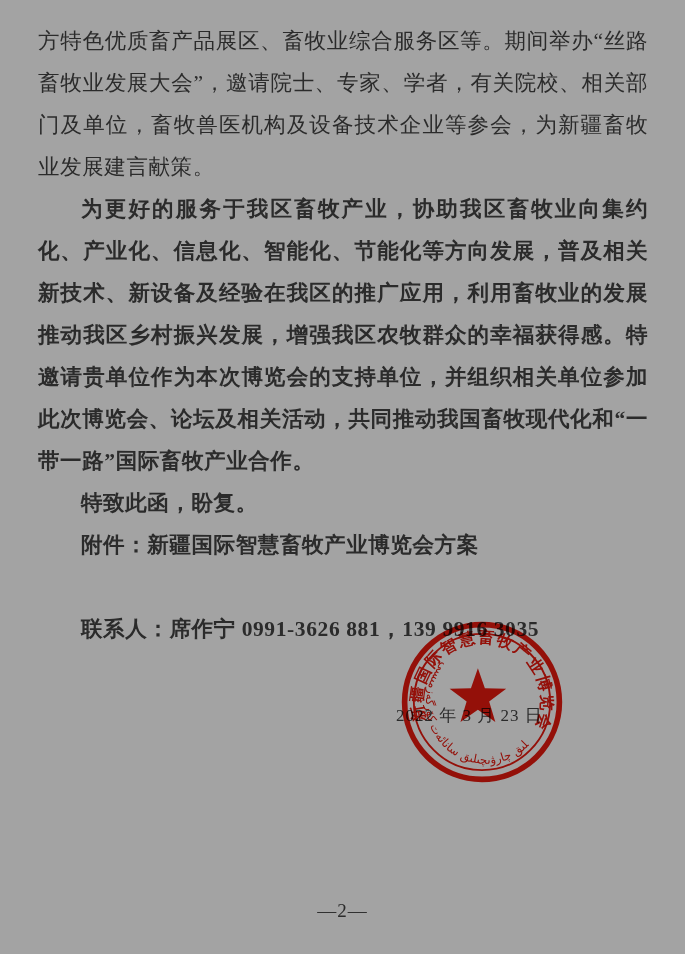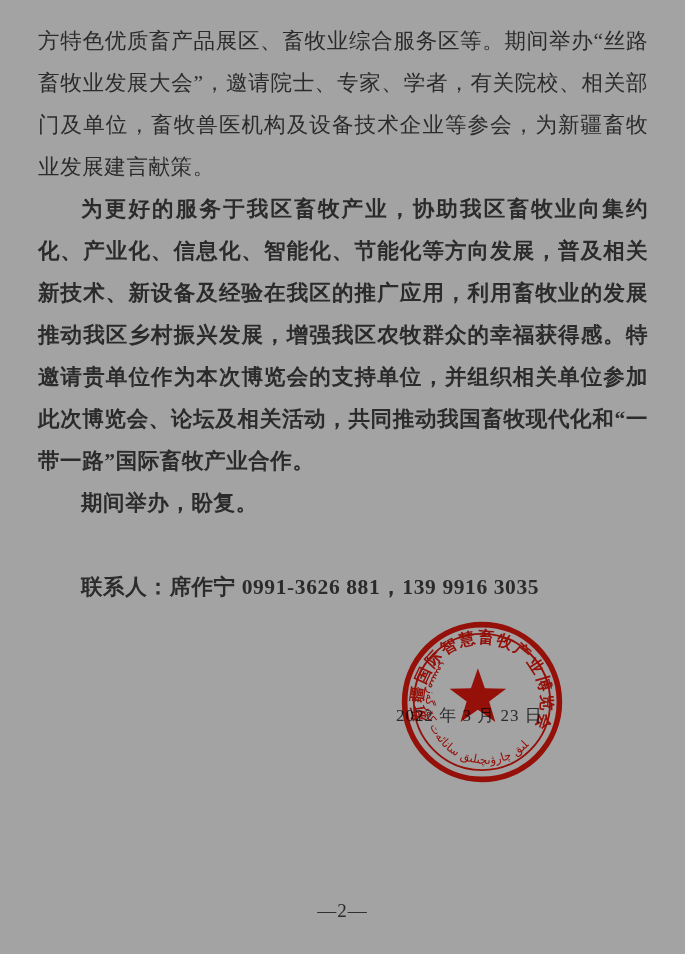--- a/index.html
+++ b/index.html
@@ -48,21 +48,22 @@
   }
 </style>
 </head>
 <body>
 
 <div class="page">
 
   <div class="body-text">
     <p class="para">方特色优质畜产品展区、畜牧业综合服务区等。期间举办“丝路畜牧业发展大会”，邀请院士、专家、学者，有关院校、相关部门及单位，畜牧兽医机构及设备技术企业等参会，为新疆畜牧业发展建言献策。</p>
     <p class="para indent">为更好的服务于我区畜牧产业，协助我区畜牧业向集约化、产业化、信息化、智能化、节能化等方向发展，普及相关新技术、新设备及经验在我区的推广应用，利用畜牧业的发展推动我区乡村振兴发展，增强我区农牧群众的幸福获得感。特邀请贵单位作为本次博览会的支持单位，并组织相关单位参加此次博览会、论坛及相关活动，共同推动我国畜牧现代化和“一带一路”国际畜牧产业合作。</p>
-    <p class="para indent">期间举办，盼复。</p>
+    <p class="para indent">特致此函，盼复。</p>
+    <p class="para indent">附件：新疆国际智慧畜牧产业博览会方案</p>
     <p class="para indent contact">联系人：席作宁 0991-3626 881，139 9916 3035</p>
   </div>
 
   <div class="date-line">2022 年 3 月 23 日</div>
 
   <div class="seal">
     <svg viewBox="0 0 160 160" xmlns="http://www.w3.org/2000/svg">
 
       <circle cx="80" cy="79" r="75.5" fill="none" stroke="#e8190e" stroke-width="5.5"></circle>
 

